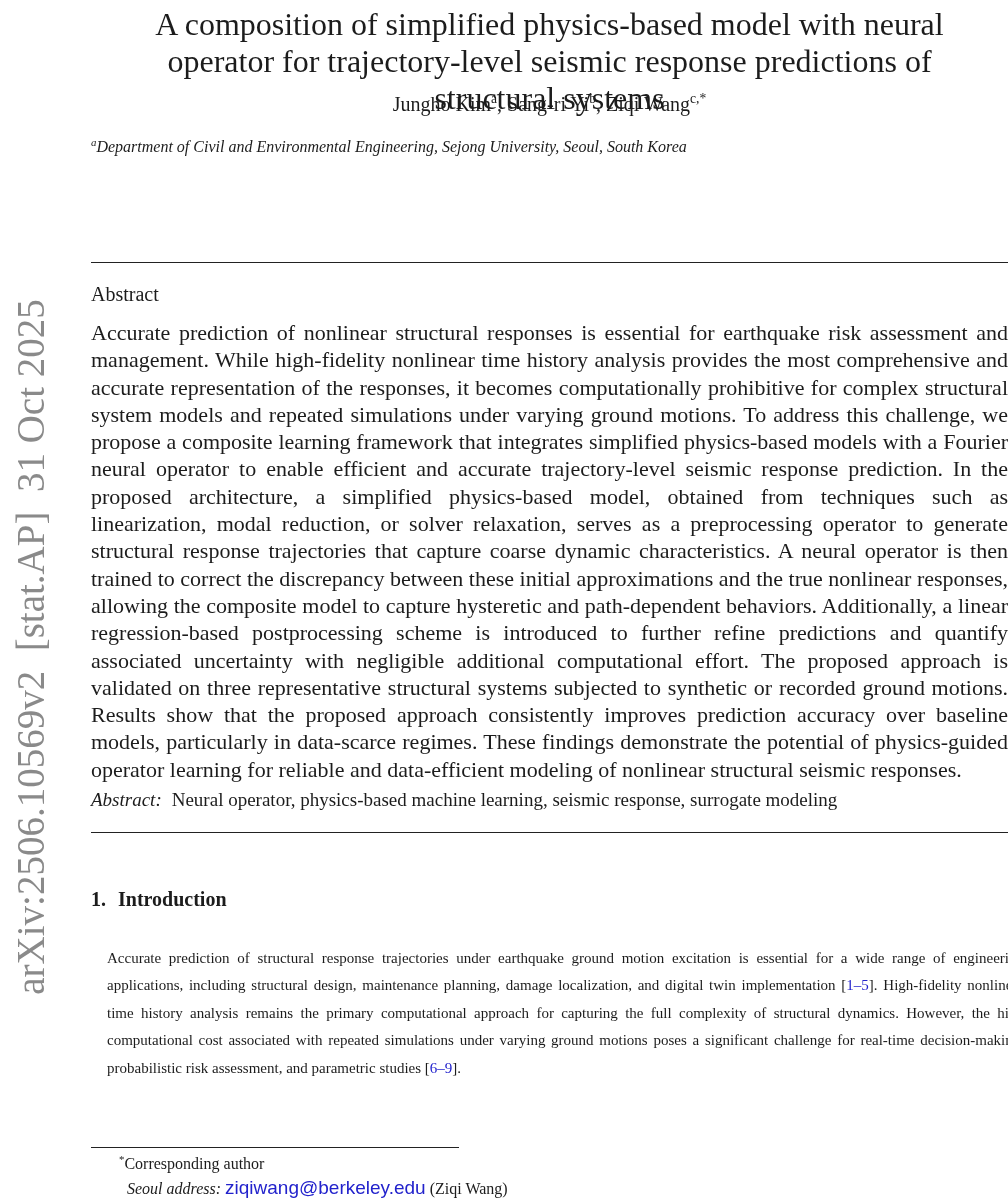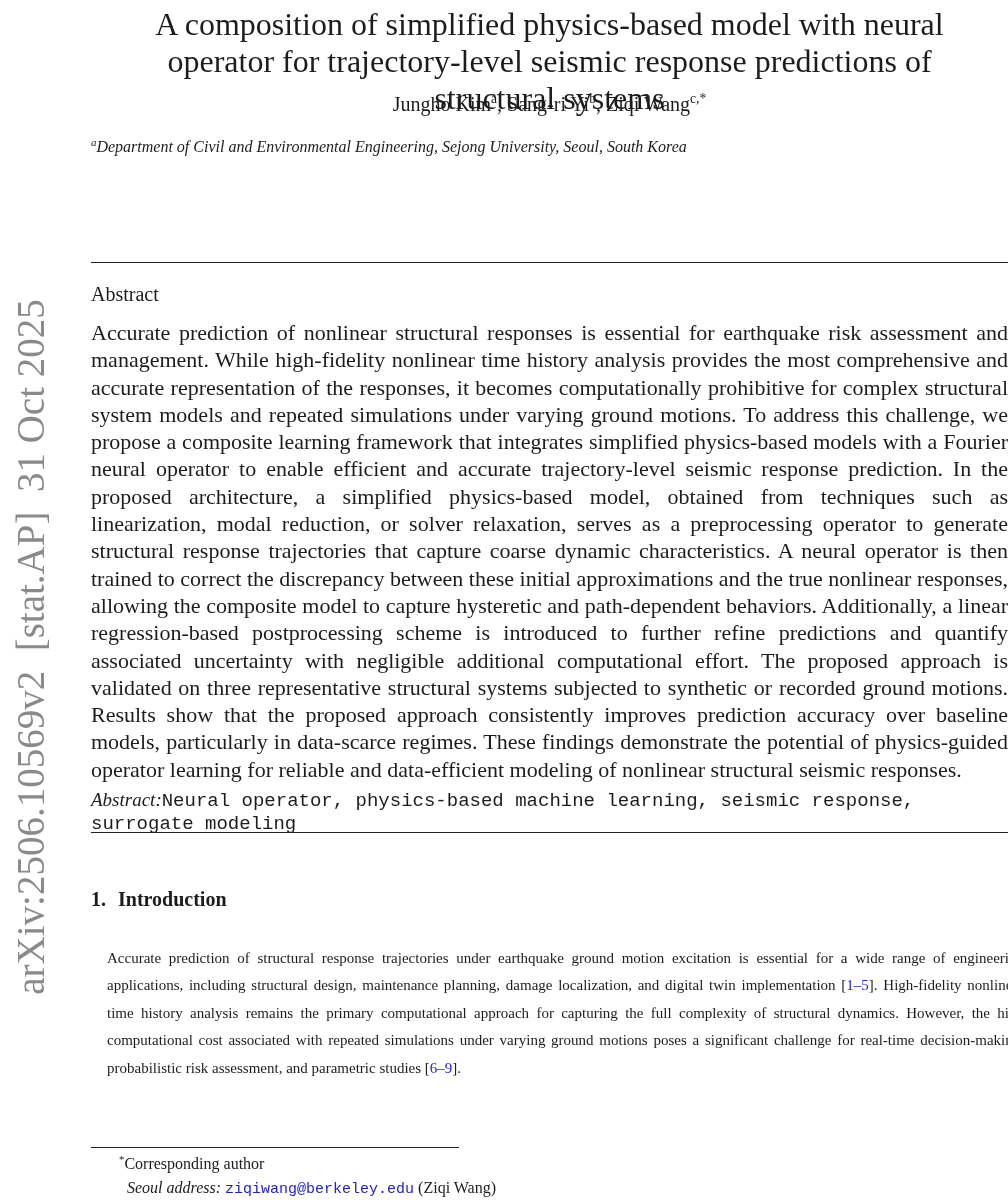--- a/index.html
+++ b/index.html
@@ -31,36 +31,36 @@
   sup{font-size:68%;line-height:0;}
 
   .rule{height:0;border-top:1.6px solid #222;}
   #rule-top{top:262px;}
   #rule-bottom{top:832px;}
 
   #abstract-heading{top:283px;font-weight:normal;font-size:20px;}
   #abstract-body{top:319px;font-size:22px;line-height:27.3px;text-align:justify;margin:0;}
   #keywords{top:789px;font-size:19px;}
   #keywords .kw-label{font-style:italic;}
-  #keywords .kw-text{font-family:Liberation Mono, monospace;}
+  #keywords .kw-text{margin-left:10px;}
 
   #section-heading{top:888px;font-weight:bold;font-size:20px;}
   #section-heading .sec-label{margin-left:12px;}
 
   #intro-paragraph{top:929px;font-size:15px;line-height:27.4px;text-align:justify;margin:16px;}
   .cite{color:var(--link-color);text-decoration:none;cursor:pointer;}
 
   #footnote-rule{top:1147px;left:91px;width:368px;border-top:1.2px solid #222;}
   #footnote{top:1152px;font-size:16px;line-height:24px;}
   #footnote .fn-line1{padding-left:28px;}
   #footnote .fn-line2{padding-left:36px;}
   .email-label{font-style:italic;}
   .email-link{
-    font-family:Liberation Mono, monospace;
-    font-size:15px;color:var(--link-color);text-decoration:none;cursor:pointer;
+    font-family:Liberation Sans, sans-serif;
+    font-size:19px;color:var(--link-color);text-decoration:none;cursor:pointer;
   }
 </style>
 </head>
 <body>
 
 <div id="watermark">arXiv:2506.10569v2  [stat.AP]  31 Oct 2025</div>
 
 <div id="title" class="abs content-col">A composition of simplified physics-based model with neural operator for trajectory-level seismic response predictions of structural systems</div>
 
 <div id="authors" class="abs content-col">

